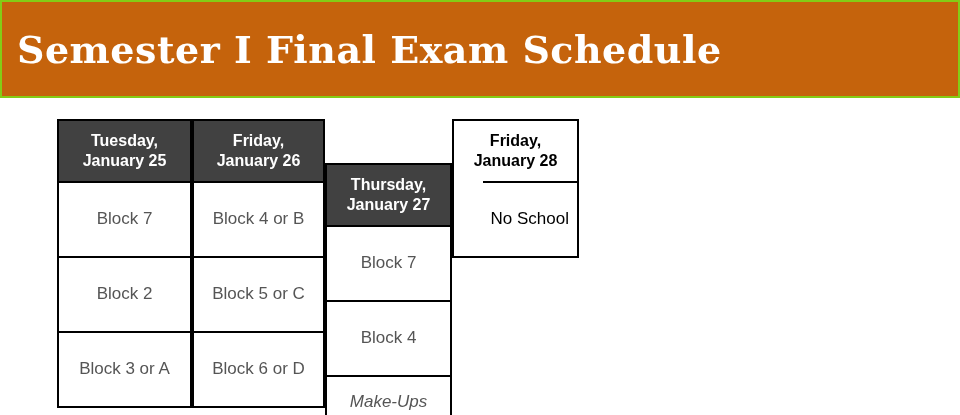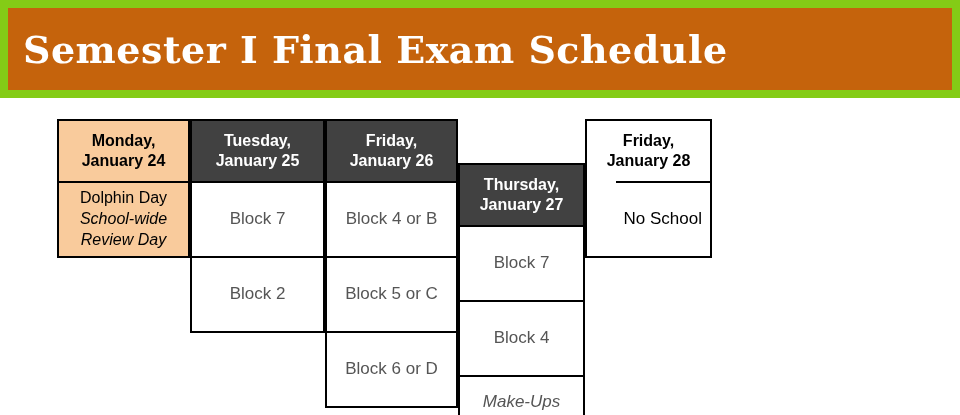--- a/index.html
+++ b/index.html
@@ -9,21 +9,21 @@
     font-family: "Liberation Sans", "DejaVu Sans", sans-serif;
     overflow: hidden;
     position: relative;
   }
 
   
   .banner {
     box-sizing: border-box;
     width: 960px; height: 98px;
     background: #C5630C;
-    border: 8px solid #84cc16;
+    border: 2px solid #84cc16;
     display: flex; align-items: center;
     padding-left: 15px;
   }
   .banner-title {
     font-family: "DejaVu Serif", "Liberation Serif", serif;
     font-weight: bold;
     font-size: 38px;
     letter-spacing: 0.5px;
     color: #ffffff;
     white-space: nowrap;
@@ -81,34 +81,27 @@
 </style>
 </head>
 <body>
 
 <div class="banner">
   <div class="banner-title">Semester I Final Exam Schedule</div>
 </div>
 
 <div class="schedule">
 
-  <div class="col w-mon">
-    <div class="cell hdr peach">Monday, January 24</div>
-    <div class="cell bodycell peach">
-      <span class="event-line">Dolphin Day</span>
-      <span class="event-line italic">School-wide</span>
-      <span class="event-line italic">Review Day</span>
-    </div>
-  </div>
 
 
   <div class="col w-tue">
     <div class="cell hdr dark">Tuesday, January 25</div>
     <div class="cell bodycell">Block 7</div>
     <div class="cell bodycell">Block 2</div>
+    <div class="cell bodycell">Block 3 or A</div>
   </div>
 
   <div class="col w-wed">
     <div class="cell hdr dark">Friday, January 26</div>
     <div class="cell bodycell">Block 4 or B</div>
     <div class="cell bodycell">Block 5 or C</div>
     <div class="cell bodycell">Block 6 or D</div>
   </div>
 
   <div class="col w-thu">

